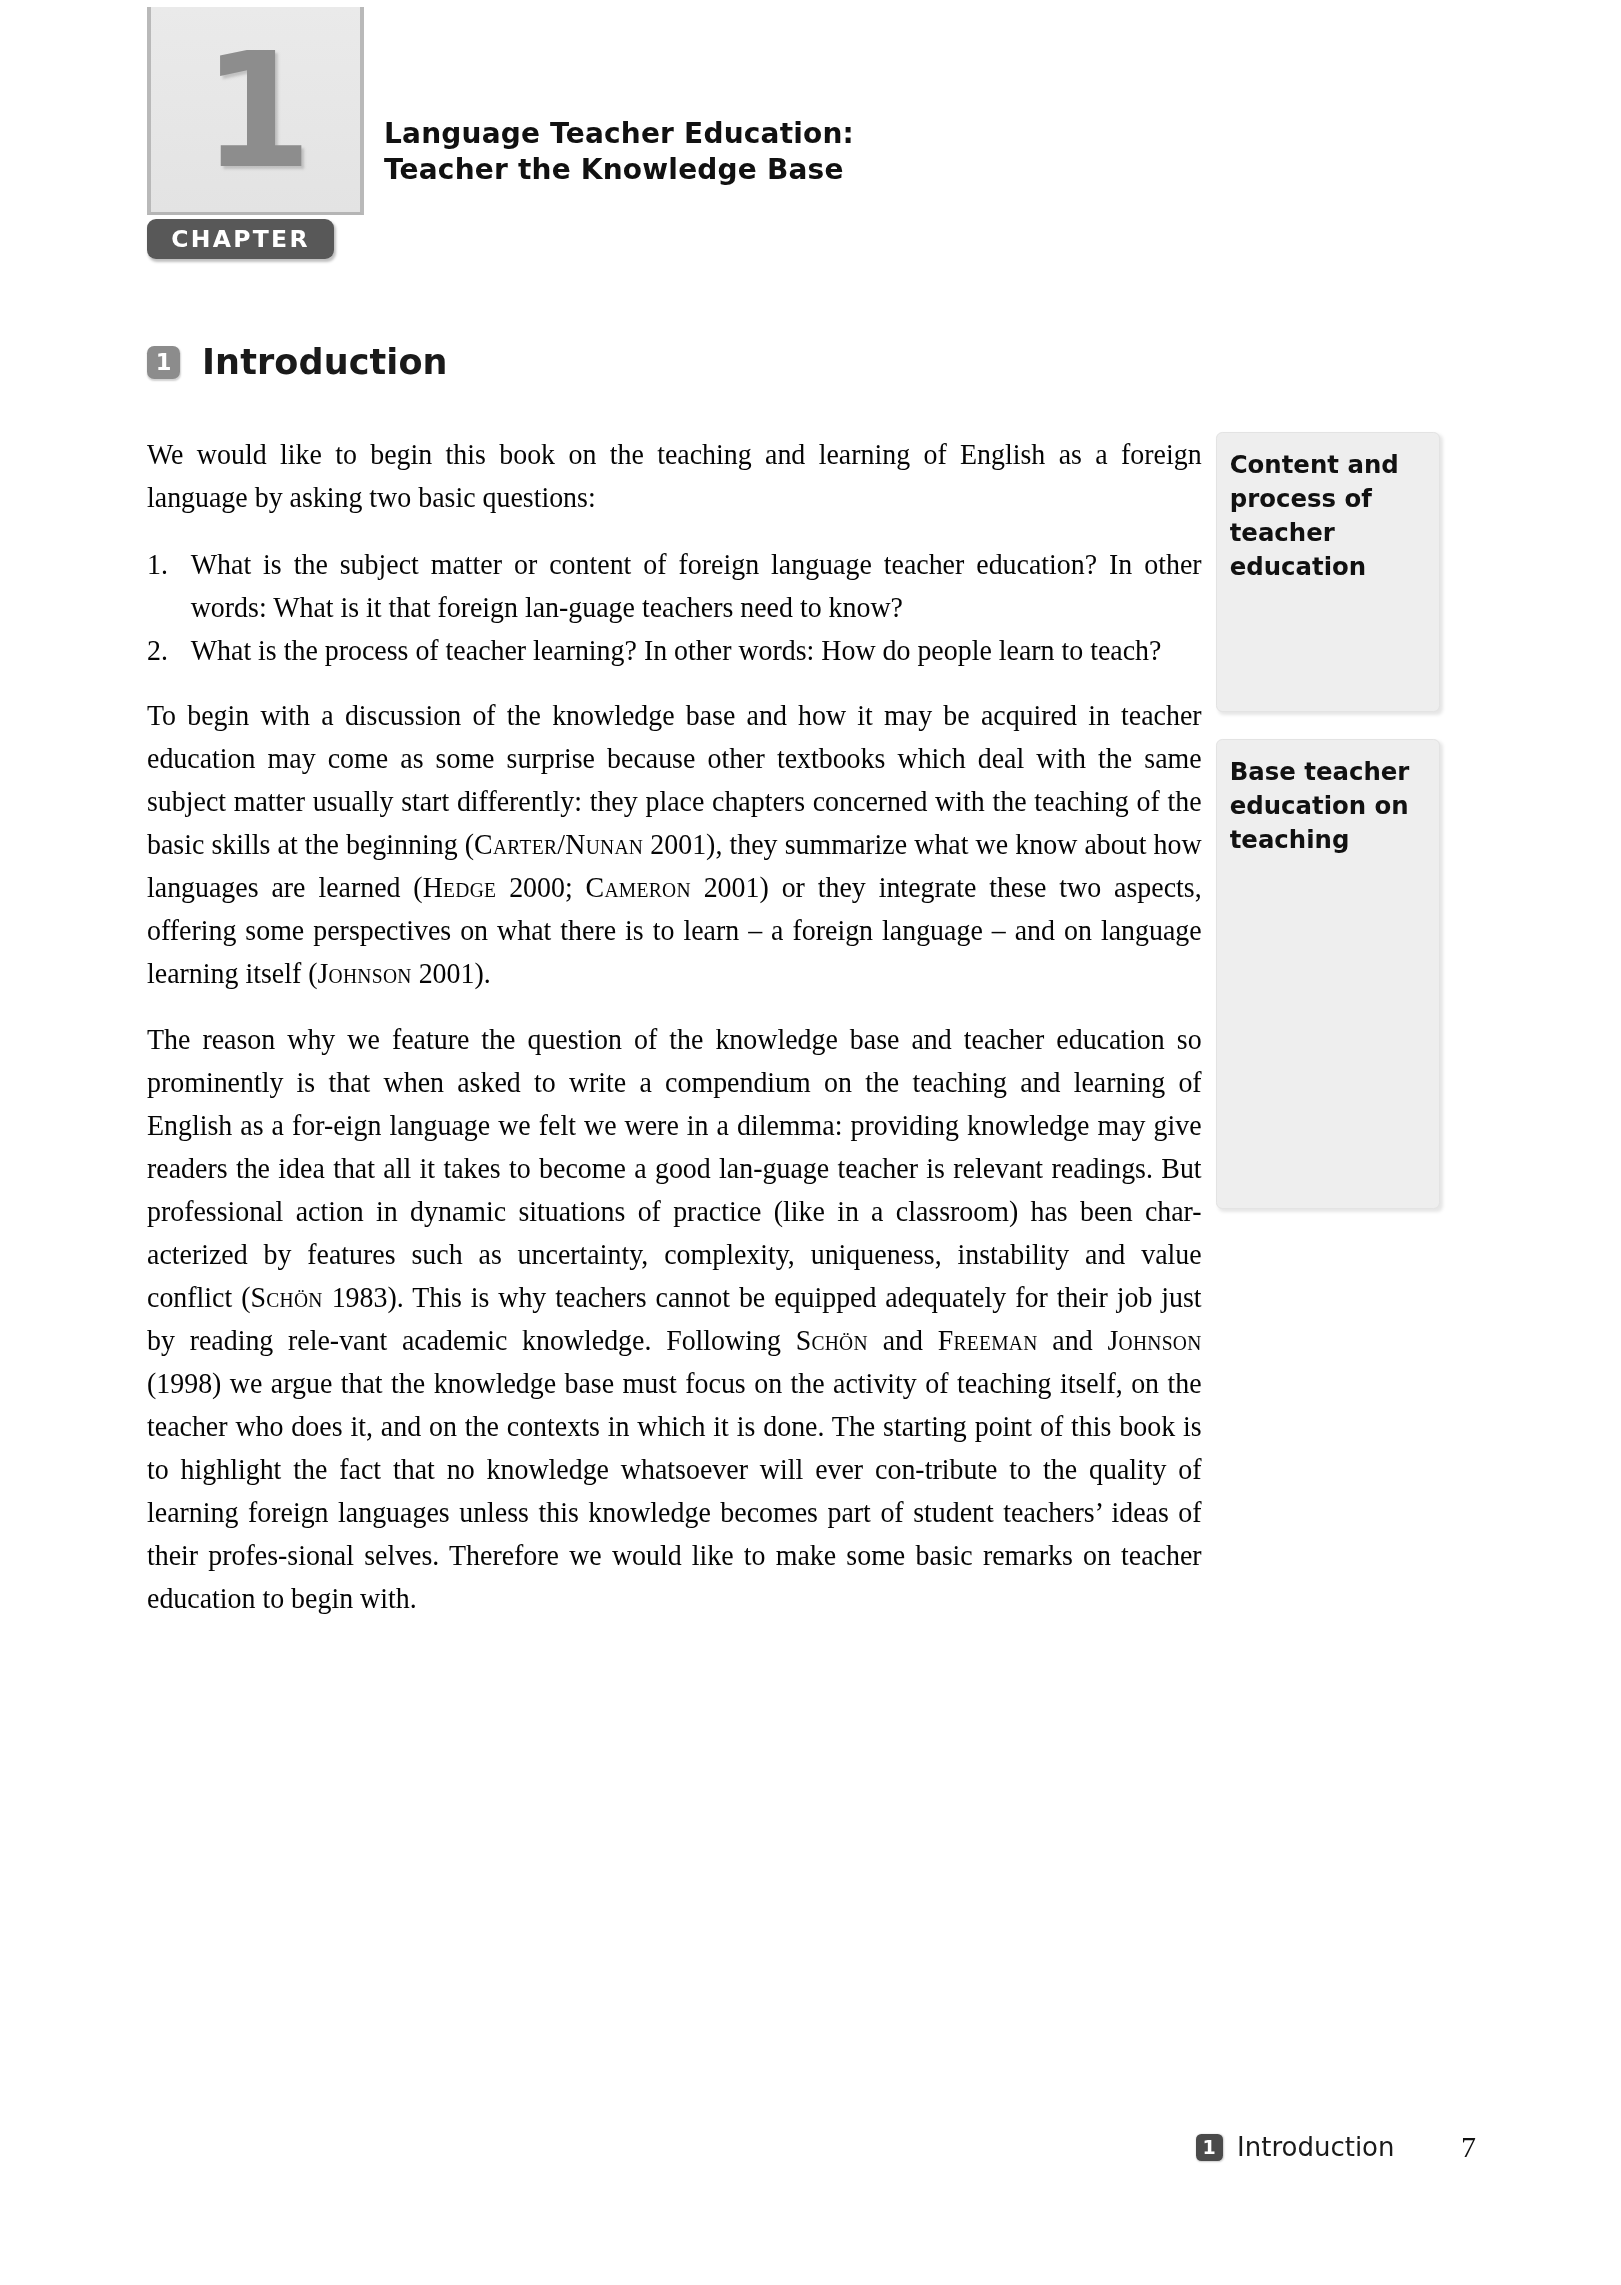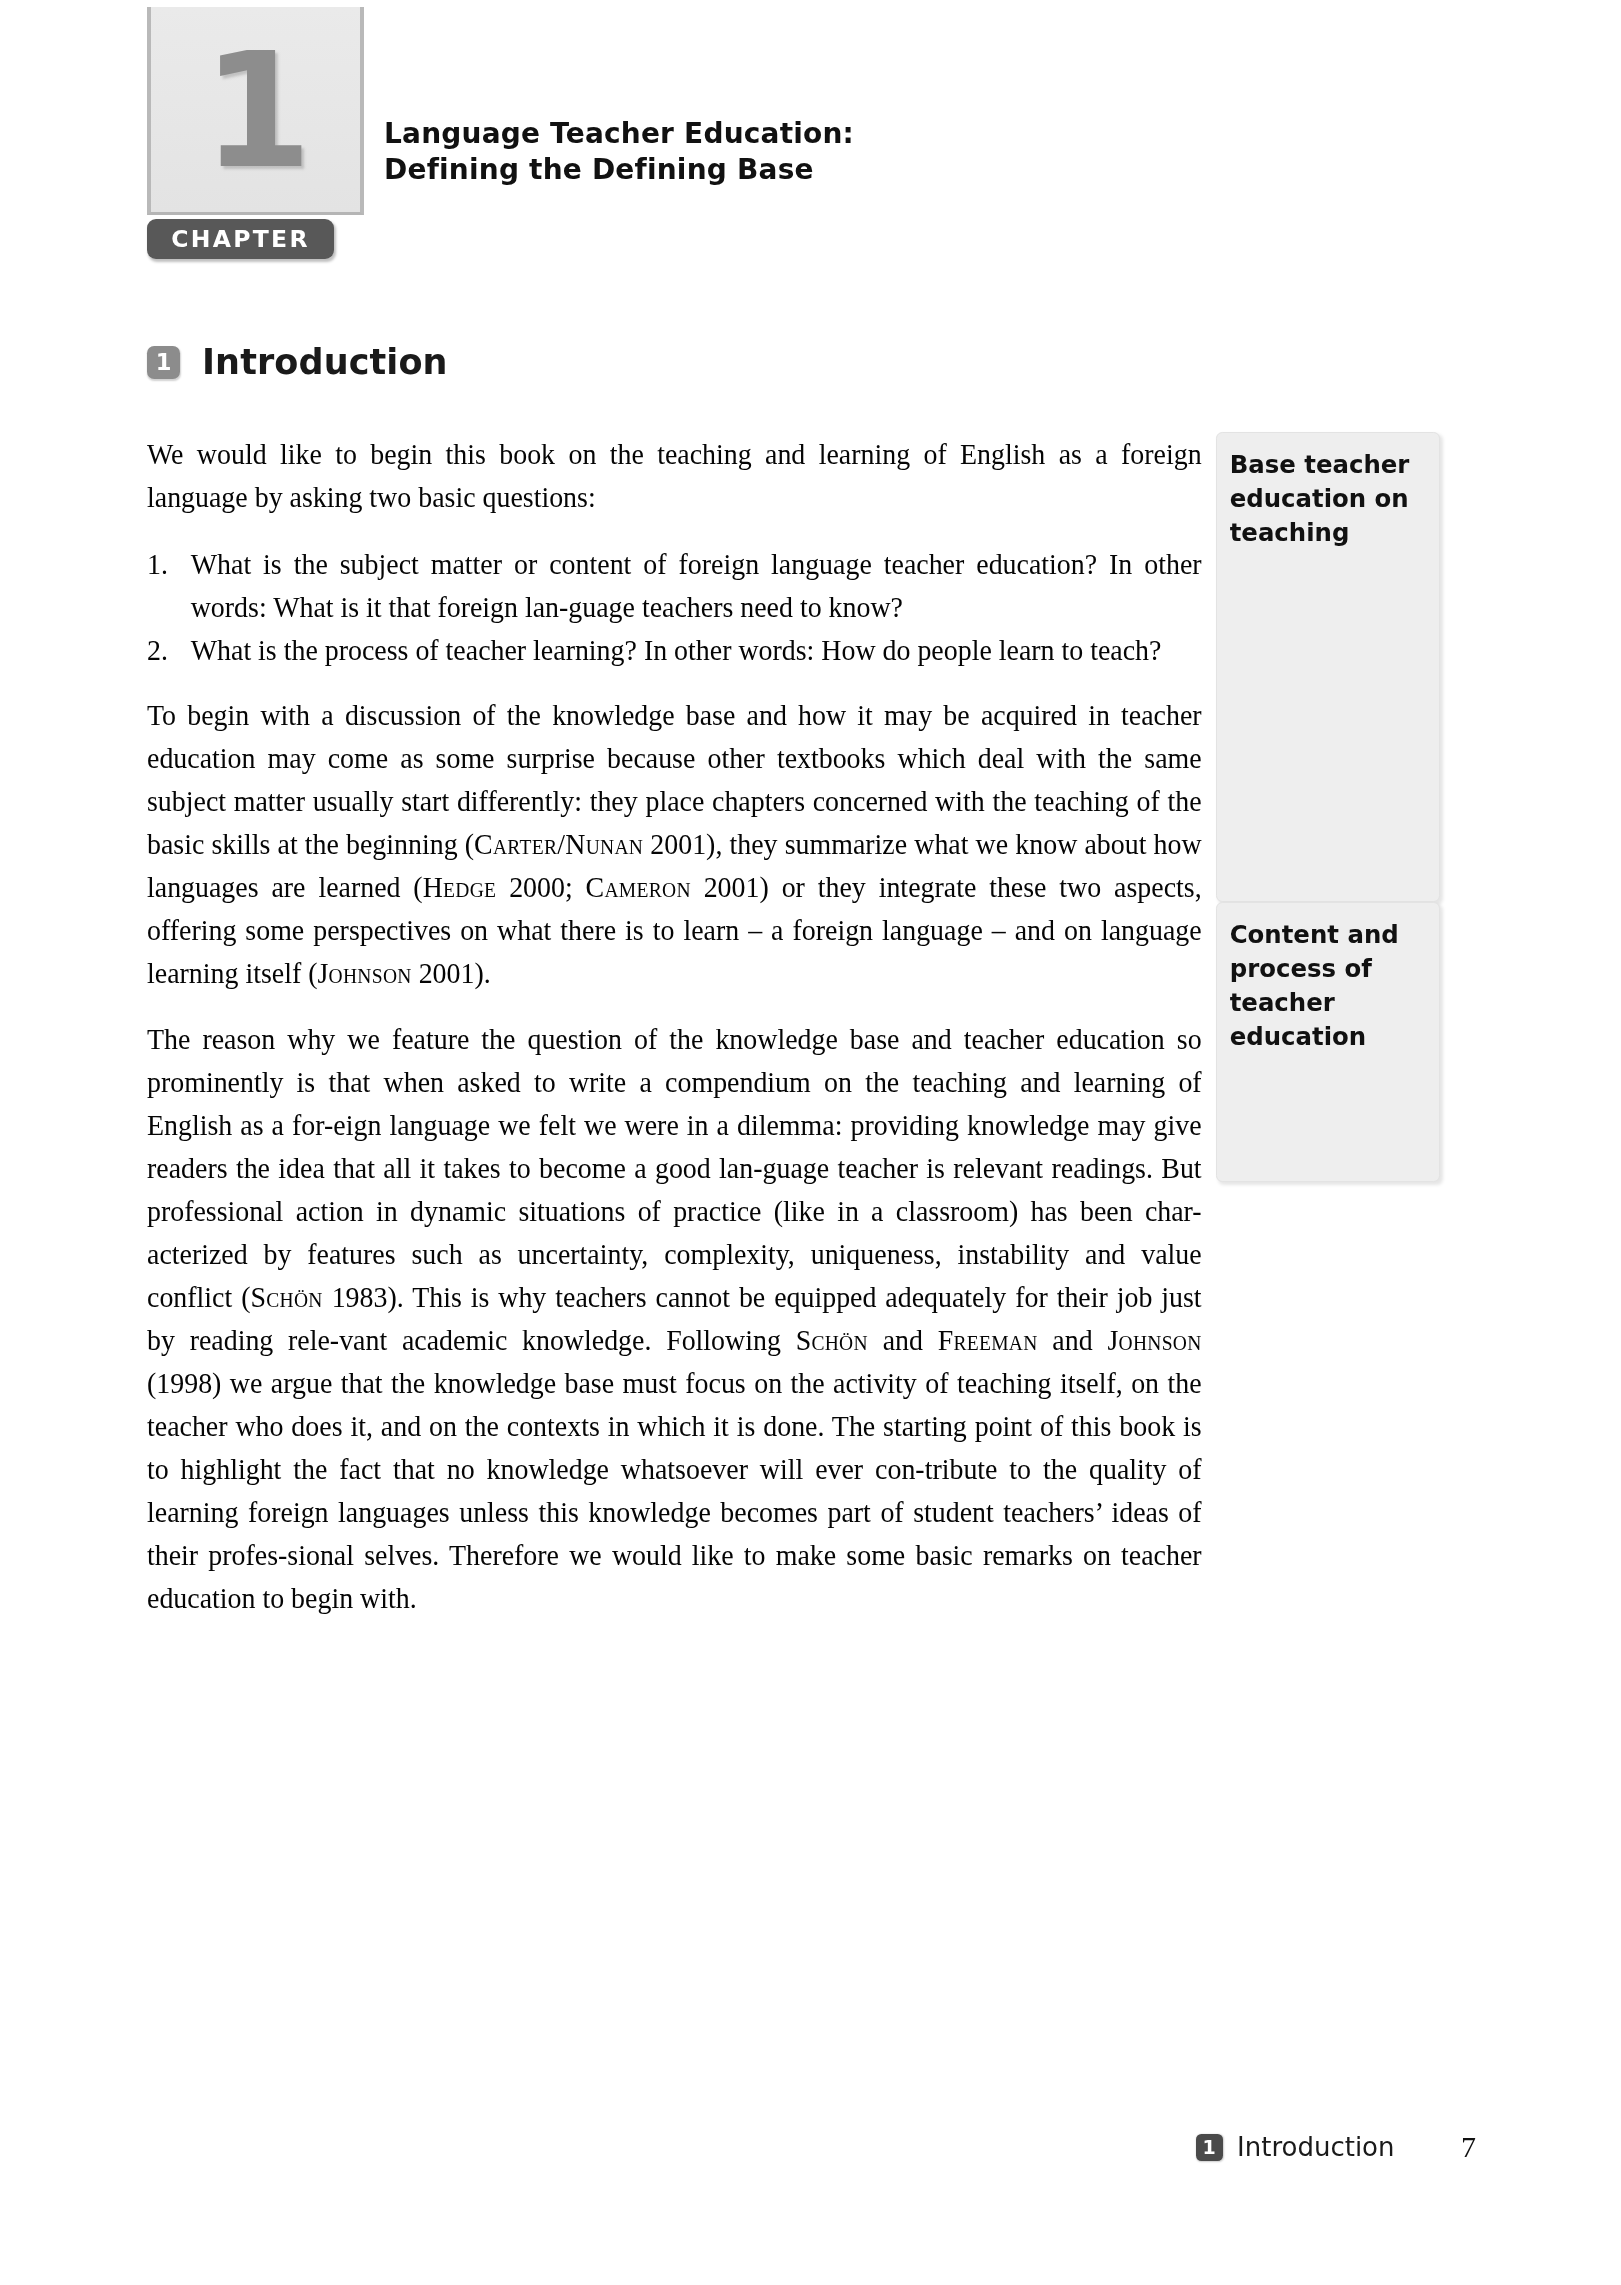--- a/index.html
+++ b/index.html
@@ -266,21 +266,21 @@
       <div class="chapter-number-box">
         <div class="num">1</div>
       </div>
       <div class="chapter-pill">
         <span>CHAPTER</span>
       </div>
     </div>
 
     <div class="chapter-title">
       <span class="line">Language Teacher Education:</span>
-      <span class="line">Defining the Defining Base</span>
+      <span class="line">Teacher the Knowledge Base</span>
     </div>
   </div>
 
   <div class="section-heading">
     <div class="section-badge">
       <span>1</span>
     </div>
     <div class="title">Introduction</div>
   </div>
 
@@ -299,22 +299,22 @@
       </li>
     </ol>
 
     <p class="para"><span>To begin with a discussion of the knowledge base and how it may be acquired in teacher education may come as some surprise because other textbooks which deal with the same subject matter usually start differently: they place chapters concerned with the teaching of the basic skills at the beginning (</span><span class="sc">Carter/Nunan</span><span> 2001), they summarize what we know about how languages are learned (</span><span class="sc">Hedge</span><span> 2000; </span><span class="sc">Cameron</span><span> 2001) or they integrate these two aspects, offering some perspectives on what there is to learn – a foreign language – and on language learning itself (</span><span class="sc">Johnson</span><span> 2001).</span></p>
 
     <p class="para"><span>The reason why we feature the question of the knowledge base and teacher education so prominently is that when asked to write a compendium on the teaching and learning of English as a for-eign language we felt we were in a dilemma: providing knowledge may give readers the idea that all it takes to become a good lan-guage teacher is relevant readings. But professional action in dynamic situations of practice (like in a classroom) has been char-acterized by features such as uncertainty, complexity, uniqueness, instability and value conflict (</span><span class="sc">Schön</span><span> 1983). This is why teachers cannot be equipped adequately for their job just by reading rele-vant academic knowledge. Following </span><span class="sc">Schön</span><span> and </span><span class="sc">Freeman</span><span> and </span><span class="sc">Johnson</span><span> (1998) we argue that the knowledge base must focus on the activity of teaching itself, on the teacher who does it, and on the contexts in which it is done. The starting point of this book is to highlight the fact that no knowledge whatsoever will ever con-tribute to the quality of learning foreign languages unless this knowledge becomes part of student teachers’ ideas of their profes-sional selves. Therefore we would like to make some basic remarks on teacher education to begin with.</span></p>
 
   </div>
 
   <div class="margin-notes">
+    <div class="margin-note note-1">Content and process of teacher education</div>
     <div class="margin-note note-2">Base teacher education on teaching</div>
-    <div class="margin-note note-1">Content and process of teacher education</div>
   </div>
 
   <div class="page-footer">
     <div class="footer-inner">
       <div class="footer-badge">
         <span>1</span>
       </div>
       <div class="footer-label">Introduction</div>
       <div class="footer-pagenum">7</div>
     </div>

